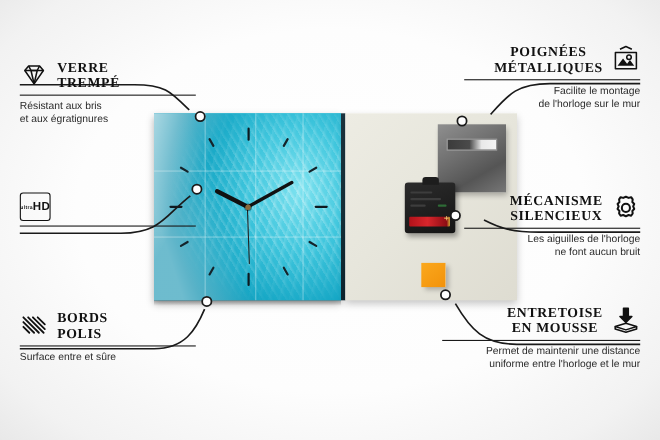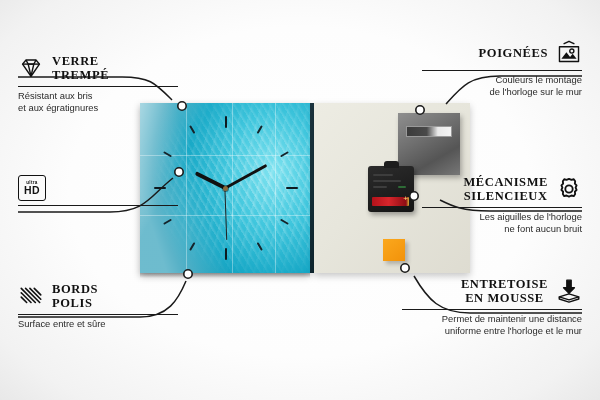--- a/index.html
+++ b/index.html
@@ -102,21 +102,21 @@
   .callout.right .title{text-align:center;}
   .rule{height:1.4px;background:#1a1a1a;margin-top:4px;}
   .desc{
     font-family:Liberation Sans, sans-serif;
     font-size:9.4px;line-height:11.4px;color:#2a2a2a;margin-top:3px;white-space:pre-line;
   }
   .callout.right .desc{text-align:right;}
   .ico{width:26px;height:26px;flex:0 0 26px;display:block;}
   .hdbox{
     width:26px;height:24px;border:1.6px solid #111;border-radius:3px;
-    display:flex;flex-direction:column;align-items:center;justify-content:center;
+    display:flex;flex-direction:row;align-items:center;justify-content:center;
     font-family:"Liberation Sans",sans-serif;color:#111;flex:0 0 26px;
   }
   .hdbox .u{font-size:4.6px;line-height:5px;letter-spacing:.3px;font-weight:bold;}
   .hdbox .h{font-size:10.5px;line-height:11px;font-weight:bold;letter-spacing:.3px;}
   #lines{position:absolute;left:0;top:0;width:600px;height:400px;pointer-events:none;}
 </style>
 </head>
 <body>
 
 <div id="stage">
@@ -239,32 +239,33 @@
       </div>
     </div>
     <div class="rule" style="width:160px"></div>
     <div class="desc">Surface entre et sûre</div>
   </div>
 
   <div class="callout right" style="left:422px;top:40px;width:160px">
     <div class="row">
       <div style="text-align:right">
         <div class="title"><span>POIGNÉES</span></div>
+        <div class="title"><span>MÉTALLIQUES</span></div>
       </div>
       <svg class="ico" viewBox="0 0 24 24">
         <g fill="none" stroke="#111" stroke-width="1.3" stroke-linejoin="round">
           <path d="M7,3.5 L12,1.2 L17,3.5"></path>
           <rect x="3.2" y="6.2" width="17.6" height="13.6"></rect>
           <path d="M5,17.4 L9.6,11.2 L13,15.6 L15.4,12.6 L19,17.4 Z" fill="#111" stroke="none"></path>
           <circle cx="14.6" cy="10.2" r="1.9"></circle>
         </g>
       </svg>
     </div>
     <div class="rule" style="width:160px"></div>
-    <div class="desc">Couleurs le montage
+    <div class="desc">Facilite le montage
 de l'horloge sur le mur</div>
   </div>
 
   <div class="callout right" style="left:402px;top:277px;width:180px">
     <div class="row">
       <div style="text-align:right">
         <div class="title"><span>ENTRETOISE</span></div>
         <div class="title"><span>EN MOUSSE</span></div>
       </div>
       <svg class="ico" viewBox="0 0 24 24">

